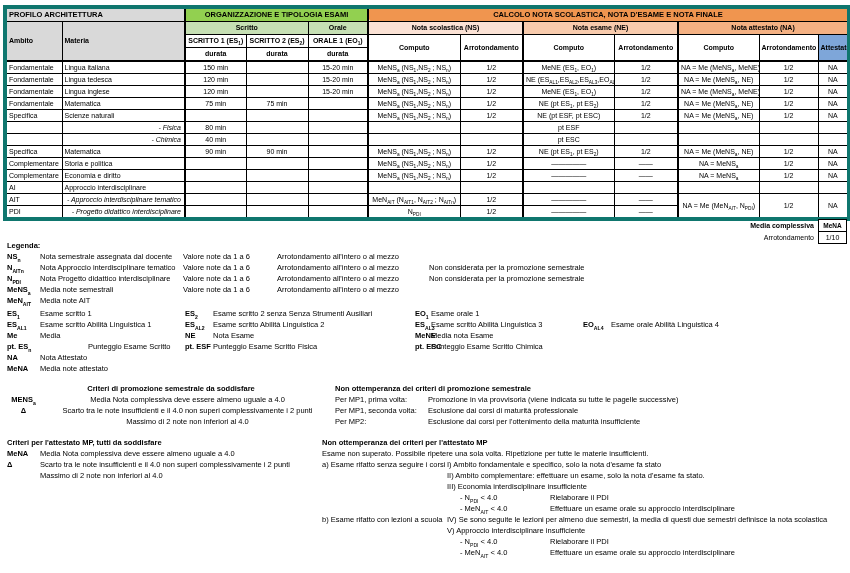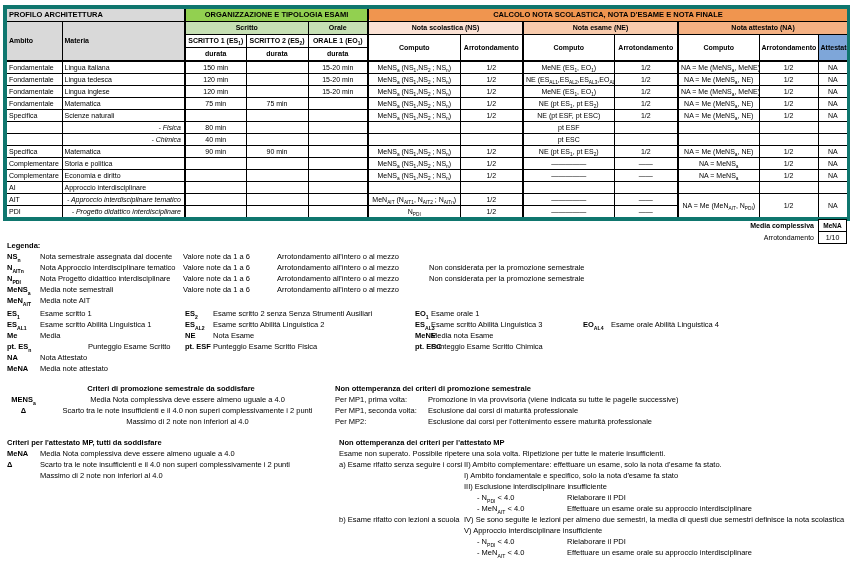--- a/index.html
+++ b/index.html
@@ -426,35 +426,35 @@
         <div class="prow">
           <span class="plabel">Per MP1, prima volta:</span>
           <span class="pdesc">Promozione in via provvisoria (viene indicata su tutte le pagelle successive)</span>
         </div>
         <div class="prow">
           <span class="plabel">Per MP1, seconda volta:</span>
           <span class="pdesc">Esclusione dai corsi di maturità professionale</span>
         </div>
         <div class="prow">
           <span class="plabel">Per MP2:</span>
-          <span class="pdesc">Esclusione dai corsi per l'ottenimento essere maturità professionale</span>
-        </div>
-      </div>
-  </div>
-
-  <div class="sec" style="left:339px;top:438px;width:512px;">
+          <span class="pdesc">Esclusione dai corsi per l'ottenimento della maturità insufficiente</span>
+        </div>
+      </div>
+  </div>
+
+  <div class="sec" style="left:322px;top:438px;width:512px;">
     <div class="ctitle">Non ottemperanza dei criteri per l'attestato MP</div>
     <div class="bline">Esame non superato. Possibile ripetere una sola volta. Ripetizione per tutte le materie insufficienti.</div>
     <div id="crit-right-blocks">
         <div class="block">
           <div class="blabel">a) Esame rifatto senza seguire i corsi</div>
           <div class="blines">
+            <div class="bline"><span>I) Ambito fondamentale e specifico, solo la nota d'esame fa stato</span></div>
             <div class="bline"><span>II) Ambito complementare: effettuare un esame, solo la nota d'esame fa stato.</span></div>
-            <div class="bline"><span>I) Ambito fondamentale e specifico, solo la nota d'esame fa stato</span></div>
-            <div class="bline"><span>III) Esclusione interdisciplinare insufficiente</span></div>
+            <div class="bline"><span>III) Economia interdisciplinare insufficiente</span></div>
             <div class="bline"><span class="cond">- N<sub>PDI</sub> &lt; 4.0</span><span class="action">Rielaborare il PDI</span></div>
             <div class="bline"><span class="cond">- MeN<sub>AIT</sub> &lt; 4.0</span><span class="action">Effettuare un esame orale su approccio interdisciplinare</span></div>
           </div>
         </div>
         <div class="block">
           <div class="blabel">b) Esame rifatto con lezioni a scuola</div>
           <div class="blines">
             <div class="bline"><span>IV) Se sono seguite le lezioni per almeno due semestri, la media di questi due semestri definisce la nota scolastica</span></div>
             <div class="bline"><span>V) Approccio interdisciplinare insufficiente</span></div>
             <div class="bline"><span class="cond">- N<sub>PDI</sub> &lt; 4.0</span><span class="action">Rielaborare il PDI</span></div>

